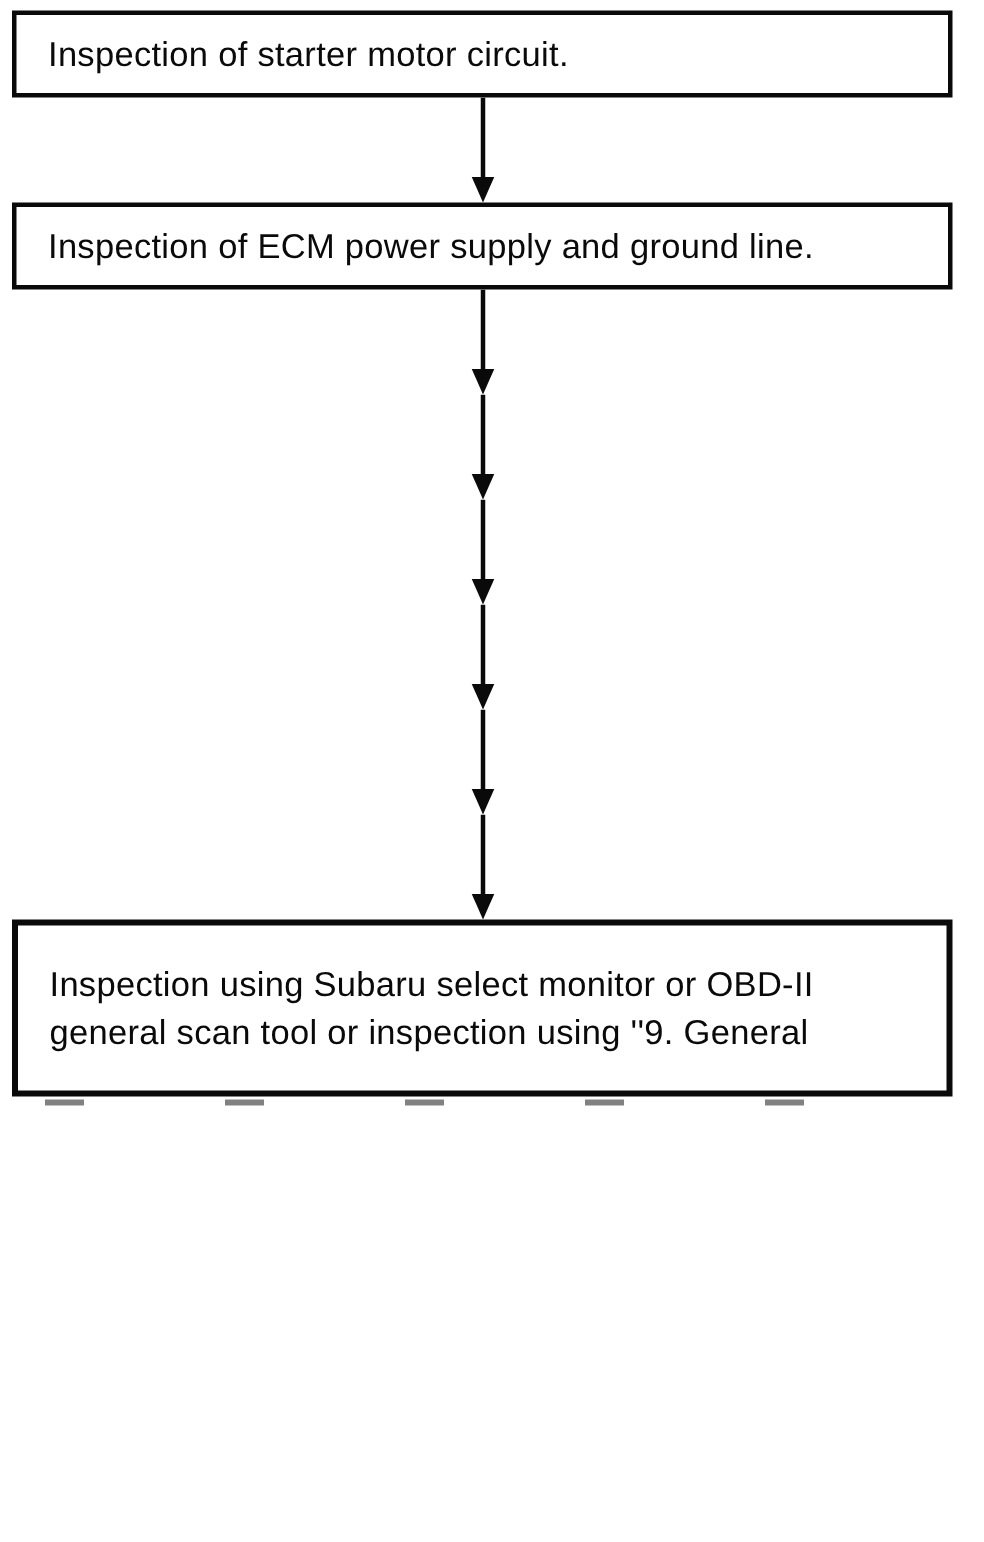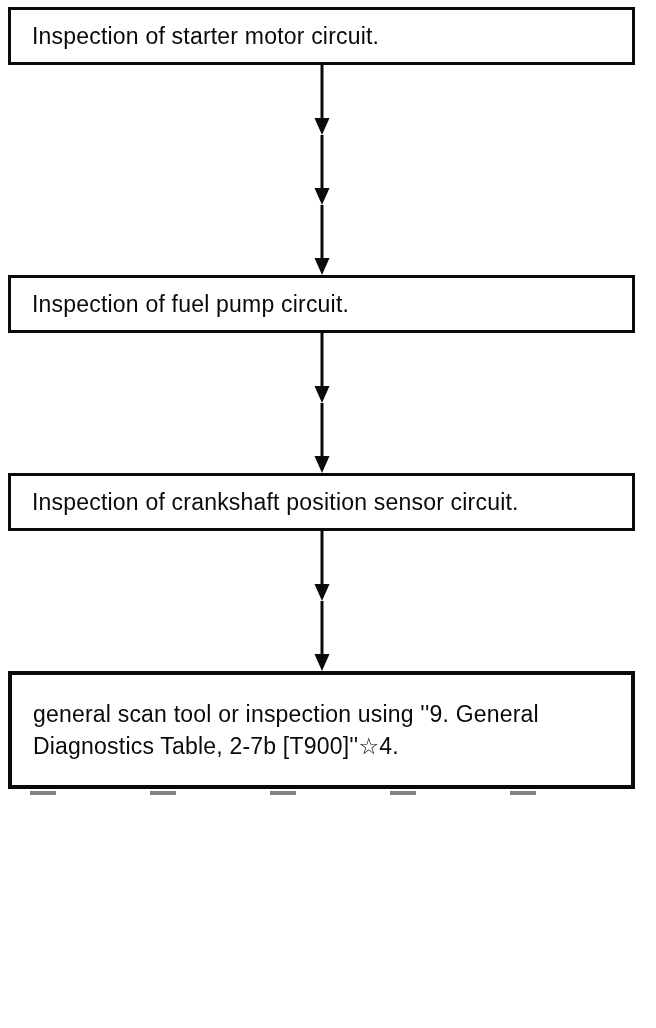--- a/index.html
+++ b/index.html
@@ -81,75 +81,72 @@
       <span class="step-text">Inspection of starter motor circuit.</span>
     </div>
 
     <div class="arrow-wrap">
       <svg class="arrow-svg" width="20" height="70" viewBox="0 0 20 70">
         <line x1="10" y1="0" x2="10" y2="58" stroke="#0a0a0a" stroke-width="3"></line>
         <polygon points="2.5,53 17.5,53 10,70" fill="#0a0a0a"></polygon>
       </svg>
     </div>
 
-
-    <div class="arrow-wrap">
-      <svg class="arrow-svg" width="20" height="70" viewBox="0 0 20 70">
-        <line x1="10" y1="0" x2="10" y2="58" stroke="#0a0a0a" stroke-width="3"></line>
-        <polygon points="2.5,53 17.5,53 10,70" fill="#0a0a0a"></polygon>
-      </svg>
-    </div>
-
-
-    <div class="arrow-wrap">
-      <svg class="arrow-svg" width="20" height="70" viewBox="0 0 20 70">
-        <line x1="10" y1="0" x2="10" y2="58" stroke="#0a0a0a" stroke-width="3"></line>
-        <polygon points="2.5,53 17.5,53 10,70" fill="#0a0a0a"></polygon>
-      </svg>
-    </div>
-
     <div class="step-box">
-      <span class="step-text">Inspection of fuel pump circuit.</span>
+      <span class="step-text">Inspection of ECM power supply and ground line.</span>
     </div>
 
     <div class="arrow-wrap">
       <svg class="arrow-svg" width="20" height="70" viewBox="0 0 20 70">
         <line x1="10" y1="0" x2="10" y2="58" stroke="#0a0a0a" stroke-width="3"></line>
         <polygon points="2.5,53 17.5,53 10,70" fill="#0a0a0a"></polygon>
       </svg>
     </div>
 
 
     <div class="arrow-wrap">
       <svg class="arrow-svg" width="20" height="70" viewBox="0 0 20 70">
         <line x1="10" y1="0" x2="10" y2="58" stroke="#0a0a0a" stroke-width="3"></line>
         <polygon points="2.5,53 17.5,53 10,70" fill="#0a0a0a"></polygon>
       </svg>
     </div>
 
-    <div class="step-box">
-      <span class="step-text">Inspection of crankshaft position sensor circuit.</span>
+
+    <div class="arrow-wrap">
+      <svg class="arrow-svg" width="20" height="70" viewBox="0 0 20 70">
+        <line x1="10" y1="0" x2="10" y2="58" stroke="#0a0a0a" stroke-width="3"></line>
+        <polygon points="2.5,53 17.5,53 10,70" fill="#0a0a0a"></polygon>
+      </svg>
     </div>
+
+
+    <div class="arrow-wrap">
+      <svg class="arrow-svg" width="20" height="70" viewBox="0 0 20 70">
+        <line x1="10" y1="0" x2="10" y2="58" stroke="#0a0a0a" stroke-width="3"></line>
+        <polygon points="2.5,53 17.5,53 10,70" fill="#0a0a0a"></polygon>
+      </svg>
+    </div>
+
 
     <div class="arrow-wrap">
       <svg class="arrow-svg" width="20" height="70" viewBox="0 0 20 70">
         <line x1="10" y1="0" x2="10" y2="58" stroke="#0a0a0a" stroke-width="3"></line>
         <polygon points="2.5,53 17.5,53 10,70" fill="#0a0a0a"></polygon>
       </svg>
     </div>
 
 
     <div class="arrow-wrap">
       <svg class="arrow-svg" width="20" height="70" viewBox="0 0 20 70">
         <line x1="10" y1="0" x2="10" y2="58" stroke="#0a0a0a" stroke-width="3"></line>
         <polygon points="2.5,53 17.5,53 10,70" fill="#0a0a0a"></polygon>
       </svg>
     </div>
 
     <div class="step-box final">
+      <span class="step-text">Inspection using Subaru select monitor or OBD-II</span>
       <span class="step-text">general scan tool or inspection using ''9. General</span>
-      <span class="step-text">Diagnostics Table, 2-7b [T900]''☆4.</span>
     </div>
 
     <div class="scan-artifact"></div>
 
   </div>
 </div>
 
 </body></html>

